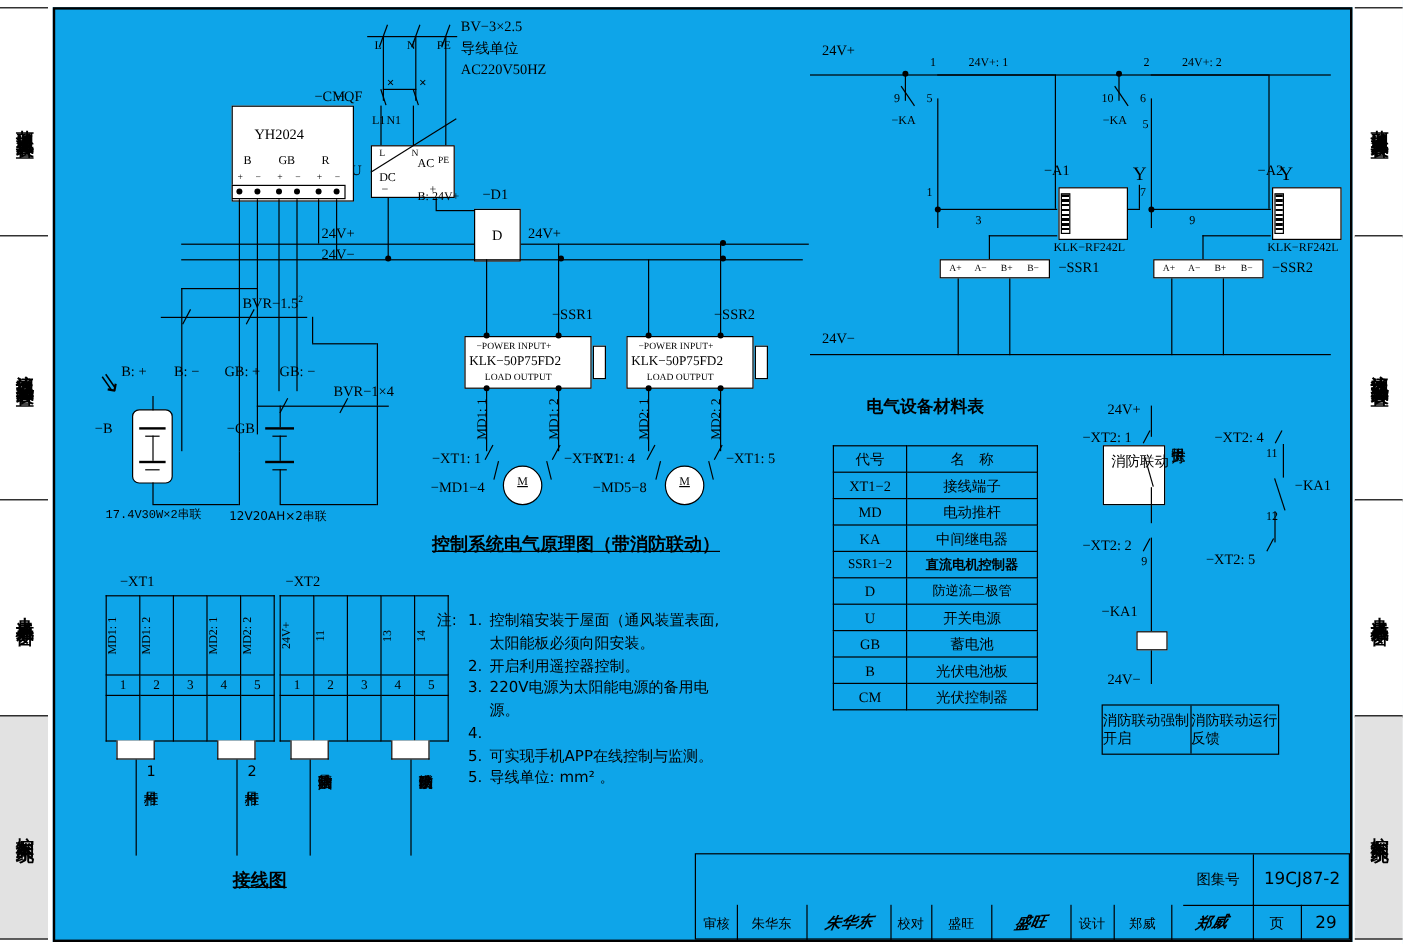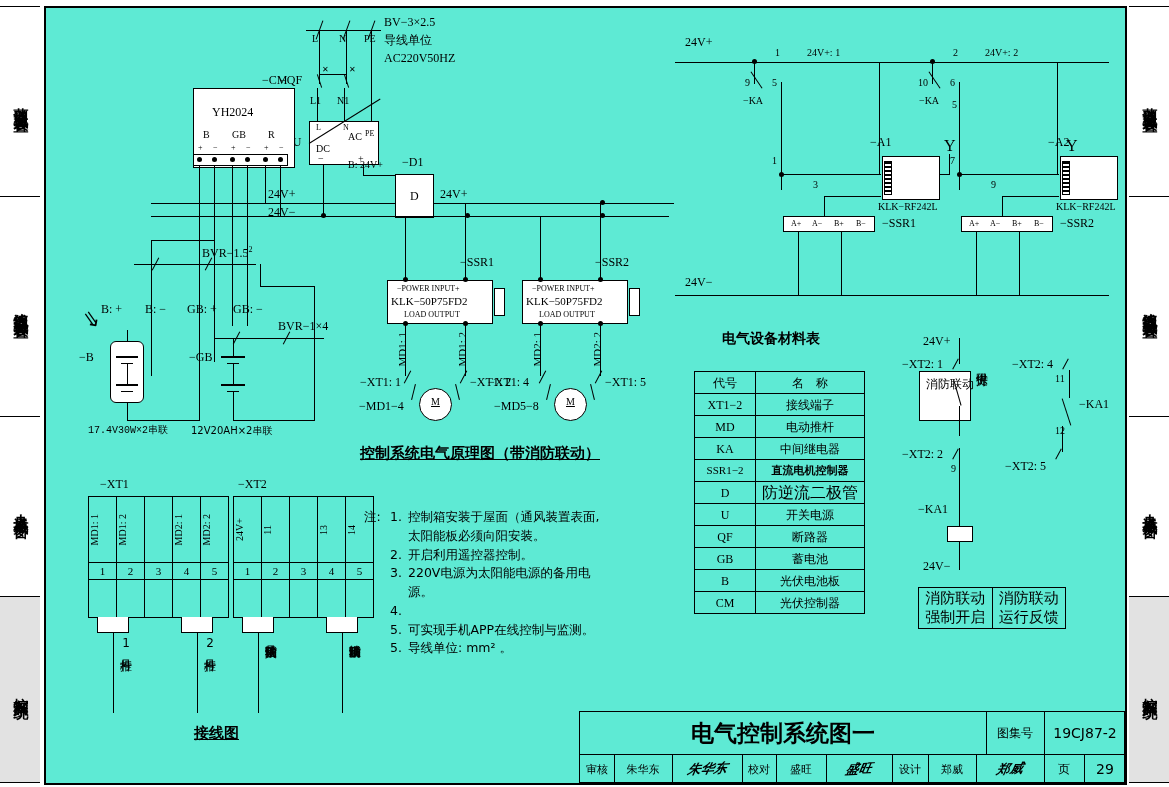--- a/index.html
+++ b/index.html
@@ -9,21 +9,21 @@
   
   .rail{position:absolute;top:0;width:40px;height:787px;}
   .rail.left{left:0;} .rail.right{right:0;}
   .tab{position:absolute;left:0;width:40px;display:flex;align-items:center;justify-content:center;
        border-top:1px solid #000;border-bottom:1px solid #000;background:#fff;}
   .tab.active{background:#e2e2e2;}
   .tabtxt{writing-mode:vertical-rl;text-orientation:upright;font-size:15px;font-weight:700;
           letter-spacing:2px;font-family:"DejaVu Sans",sans-serif;line-height:1.05;}
 
   
-  .frame{position:absolute;left:44px;top:6px;width:1079px;height:775px;border:2.5px solid #000;background:#5eead4;}
+  .frame{position:absolute;left:44px;top:6px;width:1079px;height:775px;border:2.5px solid #000;background:#0ea5e9;}
   .inner{position:absolute;left:0;top:0;right:0;bottom:0;}
 
   
   .lbl{position:absolute;white-space:nowrap;font-size:12px;line-height:1;}
   .lbl.cn{font-family:"DejaVu Sans",sans-serif;}
   .lbl.sm{font-size:10px;}
   .lbl.xs{font-size:8px;}
   .lbl.b{font-weight:700;text-align:center;}
   .hl{position:absolute;background:#000;height:1px;}
   .vl{position:absolute;background:#000;width:1px;}
@@ -51,22 +51,22 @@
   
   .tblock{position:absolute;border:1.6px solid #000;box-sizing:border-box;}
   .tb-main{font-family:"DejaVu Sans",sans-serif;font-weight:700;font-size:23px;text-align:center;}
   .tb-cell{font-family:"DejaVu Sans",sans-serif;font-size:12px;text-align:center;}
   .sig{font-family:"DejaVu Sans",sans-serif;font-size:13px;font-style:italic;font-weight:700;
        transform:skewX(-14deg) rotate(-3deg);}
   .notes{position:absolute;font-family:"DejaVu Sans",sans-serif;font-size:12.5px;line-height:1.5;}
   .notes .row{display:flex;}
   .notes .num{width:18px;flex:none;}
   .fbox{position:absolute;border:1.3px solid #000;box-sizing:border-box;display:flex;}
-  .fbox>div{flex:1;display:flex;align-items:center;justify-content:center;text-align:center;
-            font-family:"DejaVu Sans",sans-serif;font-size:15px;line-height:1.25;}
+  .fbox>div{flex:1;display:flex;align-items:center;justify-content:center;text-align:left;
+            font-family:"DejaVu Sans",sans-serif;font-size:12px;line-height:1.25;}
   .fbox>div+div{border-left:1.3px solid #000;}
 </style>
 </head>
 <body>
 
 <div id="sheet">
 
   <div class="rail left">
     <div class="tab" style="top:6px;height:190px;">
       <span class="tabtxt">薄型通风装置</span>
@@ -119,21 +119,21 @@
 
     <div class="lbl" style="left:234px;top:66px;">−QF</div>
     <div class="hl" style="left:273px;top:66px;width:28px;"></div>
     <div class="vl" style="left:273px;top:66px;height:14px;transform:rotate(-18deg);"></div>
     <div class="vl" style="left:300px;top:66px;height:14px;transform:rotate(-18deg);"></div>
     <div class="lbl xs" style="left:276px;top:58px;">✕</div>
     <div class="lbl xs" style="left:303px;top:58px;">✕</div>
     <div class="vl" style="left:271px;top:80px;height:34px;"></div>
     <div class="vl" style="left:298px;top:80px;height:34px;"></div>
     <div class="lbl sm" style="left:264px;top:88px;">L1</div>
-    <div class="lbl sm" style="left:276px;top:88px;margin-left:15px;">N1</div>
+    <div class="lbl sm" style="left:276px;top:88px;">N1</div>
 
     <div class="lbl" style="left:240px;top:128px;">−U</div>
     <div class="box" style="left:263px;top:113px;width:70px;height:44px;"></div>
     <div class="hl" style="left:263px;top:135px;width:84px;transform:rotate(-32deg);transform-origin:left center;"></div>
     <div class="lbl xs" style="left:270px;top:116px;">L</div>
     <div class="lbl xs" style="left:297px;top:116px;">N</div>
     <div class="lbl xs" style="left:319px;top:122px;">PE</div>
     <div class="lbl sm" style="left:302px;top:124px;">AC</div>
     <div class="lbl sm" style="left:270px;top:136px;">DC</div>
     <div class="lbl sm" style="left:272px;top:146px;">−</div>
@@ -378,29 +378,25 @@
       <tr>
               <td class="code">KA</td>
               <td class="nm">中间继电器</td>
             </tr>
       <tr>
               <td class="code" style="font-size:11px;">SSR1−2</td>
               <td class="nm" style="font-size:11px;font-weight:bold;">直流电机控制器</td>
             </tr>
       <tr>
               <td class="code">D</td>
-              <td class="nm" style="font-size:16px;">防逆流二极管</td>
+              <td class="nm" style="font-size:11px;">防逆流二极管</td>
             </tr>
       <tr>
               <td class="code">U</td>
               <td class="nm">开关电源</td>
-            </tr>
-      <tr>
-              <td class="code">QF</td>
-              <td class="nm">断路器</td>
             </tr>
       <tr>
               <td class="code">GB</td>
               <td class="nm">蓄电池</td>
             </tr>
       <tr>
               <td class="code">B</td>
               <td class="nm">光伏电池板</td>
             </tr>
       <tr>
@@ -558,23 +554,20 @@
         <div style="flex:1;">可实现手机APP在线控制与监测。</div>
       </div>
       <div class="row">
         <div style="width:26px;"></div>
         <div class="num">5.</div>
         <div style="flex:1;">导线单位: mm² 。</div>
       </div>
     </div>
 
     <div class="tblock" style="left:533px;top:703px;width:546px;height:72px;">
-      <div style="position:absolute;left:0;top:0;width:406px;height:42px;border-right:1.6px solid #000;border-bottom:1.6px solid #000;display:flex;align-items:center;justify-content:center;">
-        <span class="tb-main">电气控制系统图一</span>
-      </div>
       <div style="position:absolute;left:406px;top:0;width:58px;height:42px;border-right:1.6px solid #000;border-bottom:1.6px solid #000;display:flex;align-items:center;justify-content:center;">
         <span class="tb-cell">图集号</span>
       </div>
       <div style="position:absolute;left:464px;top:0;width:82px;height:42px;border-bottom:1.6px solid #000;display:flex;align-items:center;justify-content:center;">
         <span class="tb-cell" style="font-size:14px;">19CJ87-2</span>
       </div>
 
       <div style="position:absolute;left:0;top:42px;width:34px;height:30px;border-right:1.2px solid #000;display:flex;align-items:center;justify-content:center;">
         <span class="tb-cell" style="font-size:11px;">审核</span>
       </div>

